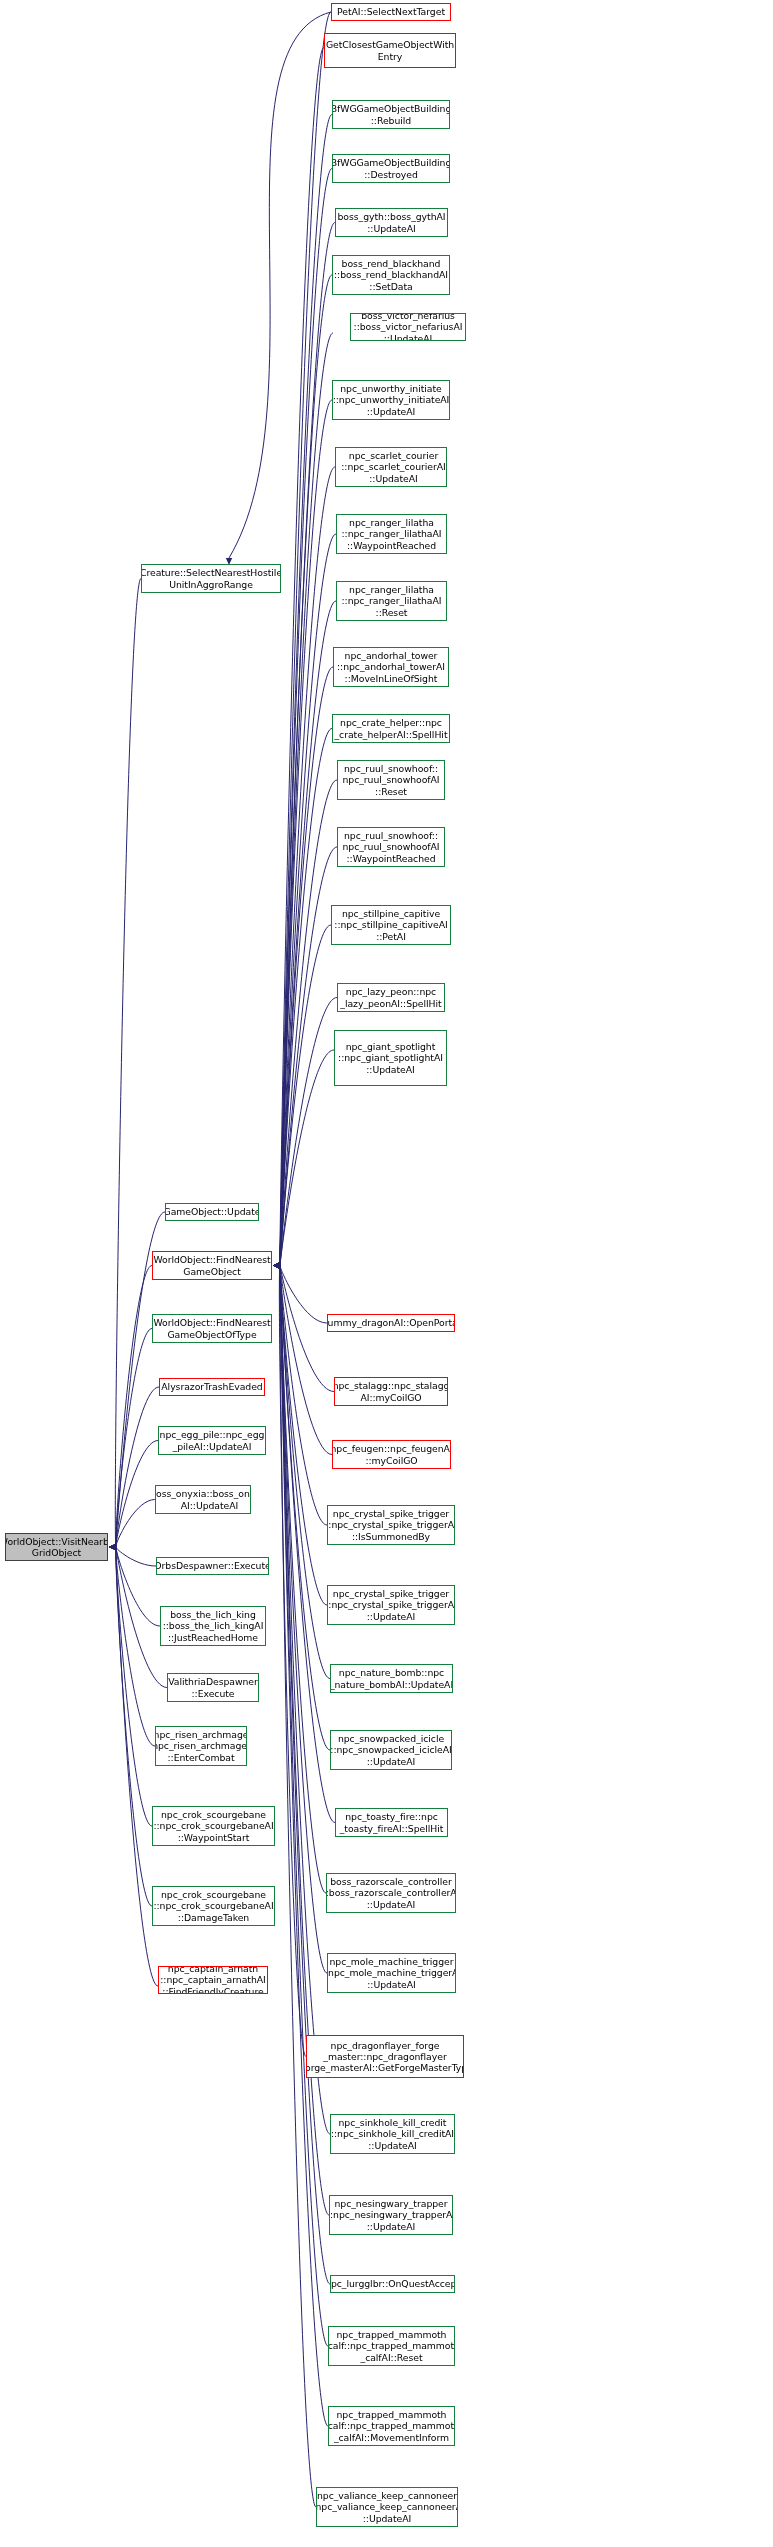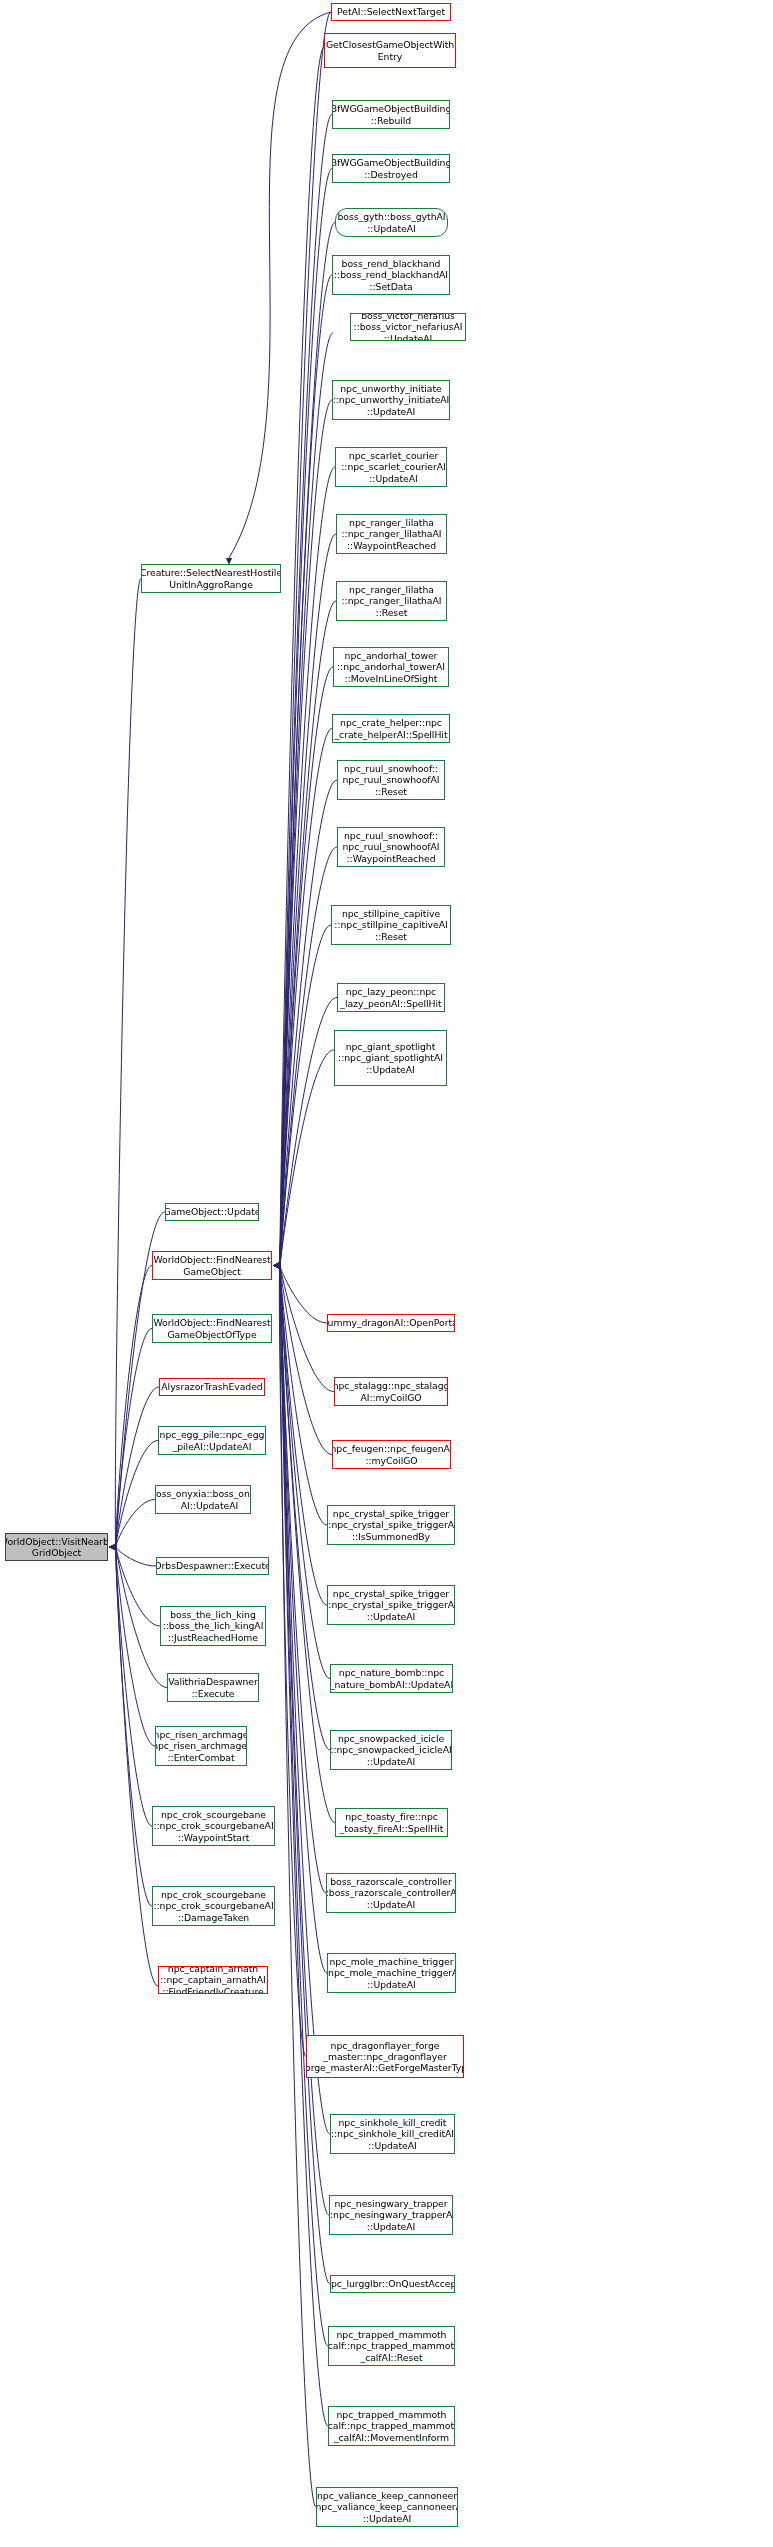--- a/index.html
+++ b/index.html
@@ -159,21 +159,21 @@
     </svg>
 <div class="node root" style="left: 5px; top: 1533px; width: 103px; height: 28px;">WorldObject::VisitNearby
 GridObject</div>
     <div class="node red" style="left: 331px; top: 3px; width: 120px; height: 18px;">PetAI::SelectNextTarget</div>
     <div class="node red" style="left: 324px; top: 33px; width: 132px; height: 35px;">GetClosestGameObjectWith
 Entry</div>
     <div class="node" style="left: 332px; top: 100px; width: 118px; height: 29px;">BfWGGameObjectBuilding
 ::Rebuild</div>
     <div class="node" style="left: 332px; top: 154px; width: 118px; height: 29px;">BfWGGameObjectBuilding
 ::Destroyed</div>
-    <div class="node" style="left: 335px; top: 208px; width: 113px; height: 29px; border-radius: 12px;">boss_gyth::boss_gythAI
+    <div class="node" style="left: 335px; top: 208px; width: 113px; height: 29px;">boss_gyth::boss_gythAI
 ::UpdateAI</div>
     <div class="node" style="left: 332px; top: 255px; width: 118px; height: 40px;">boss_rend_blackhand
 ::boss_rend_blackhandAI
 ::SetData</div>
     <div class="node" style="left: 350px; top: 313px; width: 116px; height: 28px;">boss_victor_nefarius
 ::boss_victor_nefariusAI
 ::UpdateAI</div>
     <div class="node" style="left: 332px; top: 380px; width: 118px; height: 40px;">npc_unworthy_initiate
 ::npc_unworthy_initiateAI
 ::UpdateAI</div>
@@ -192,21 +192,21 @@
     <div class="node" style="left: 332px; top: 714px; width: 118px; height: 29px;">npc_crate_helper::npc
 _crate_helperAI::SpellHit</div>
     <div class="node" style="left: 337px; top: 760px; width: 108px; height: 40px;">npc_ruul_snowhoof::
 npc_ruul_snowhoofAI
 ::Reset</div>
     <div class="node" style="left: 337px; top: 827px; width: 108px; height: 40px;">npc_ruul_snowhoof::
 npc_ruul_snowhoofAI
 ::WaypointReached</div>
     <div class="node" style="left: 331px; top: 905px; width: 120px; height: 40px;">npc_stillpine_capitive
 ::npc_stillpine_capitiveAI
-::Reset</div>
+::PetAI</div>
     <div class="node" style="left: 337px; top: 983px; width: 108px; height: 29px;">npc_lazy_peon::npc
 _lazy_peonAI::SpellHit</div>
     <div class="node" style="left: 334px; top: 1030px; width: 113px; height: 56px;">npc_giant_spotlight
 ::npc_giant_spotlightAI
 ::UpdateAI</div>
     <div class="node red" style="left: 327px; top: 1314px; width: 128px; height: 18px;">dummy_dragonAI::OpenPortal</div>
     <div class="node red" style="left: 334px; top: 1377px; width: 114px; height: 29px;">npc_stalagg::npc_stalagg
 AI::myCoilGO</div>
     <div class="node red" style="left: 332px; top: 1440px; width: 119px; height: 29px;">npc_feugen::npc_feugenAI
 ::myCoilGO</div>

